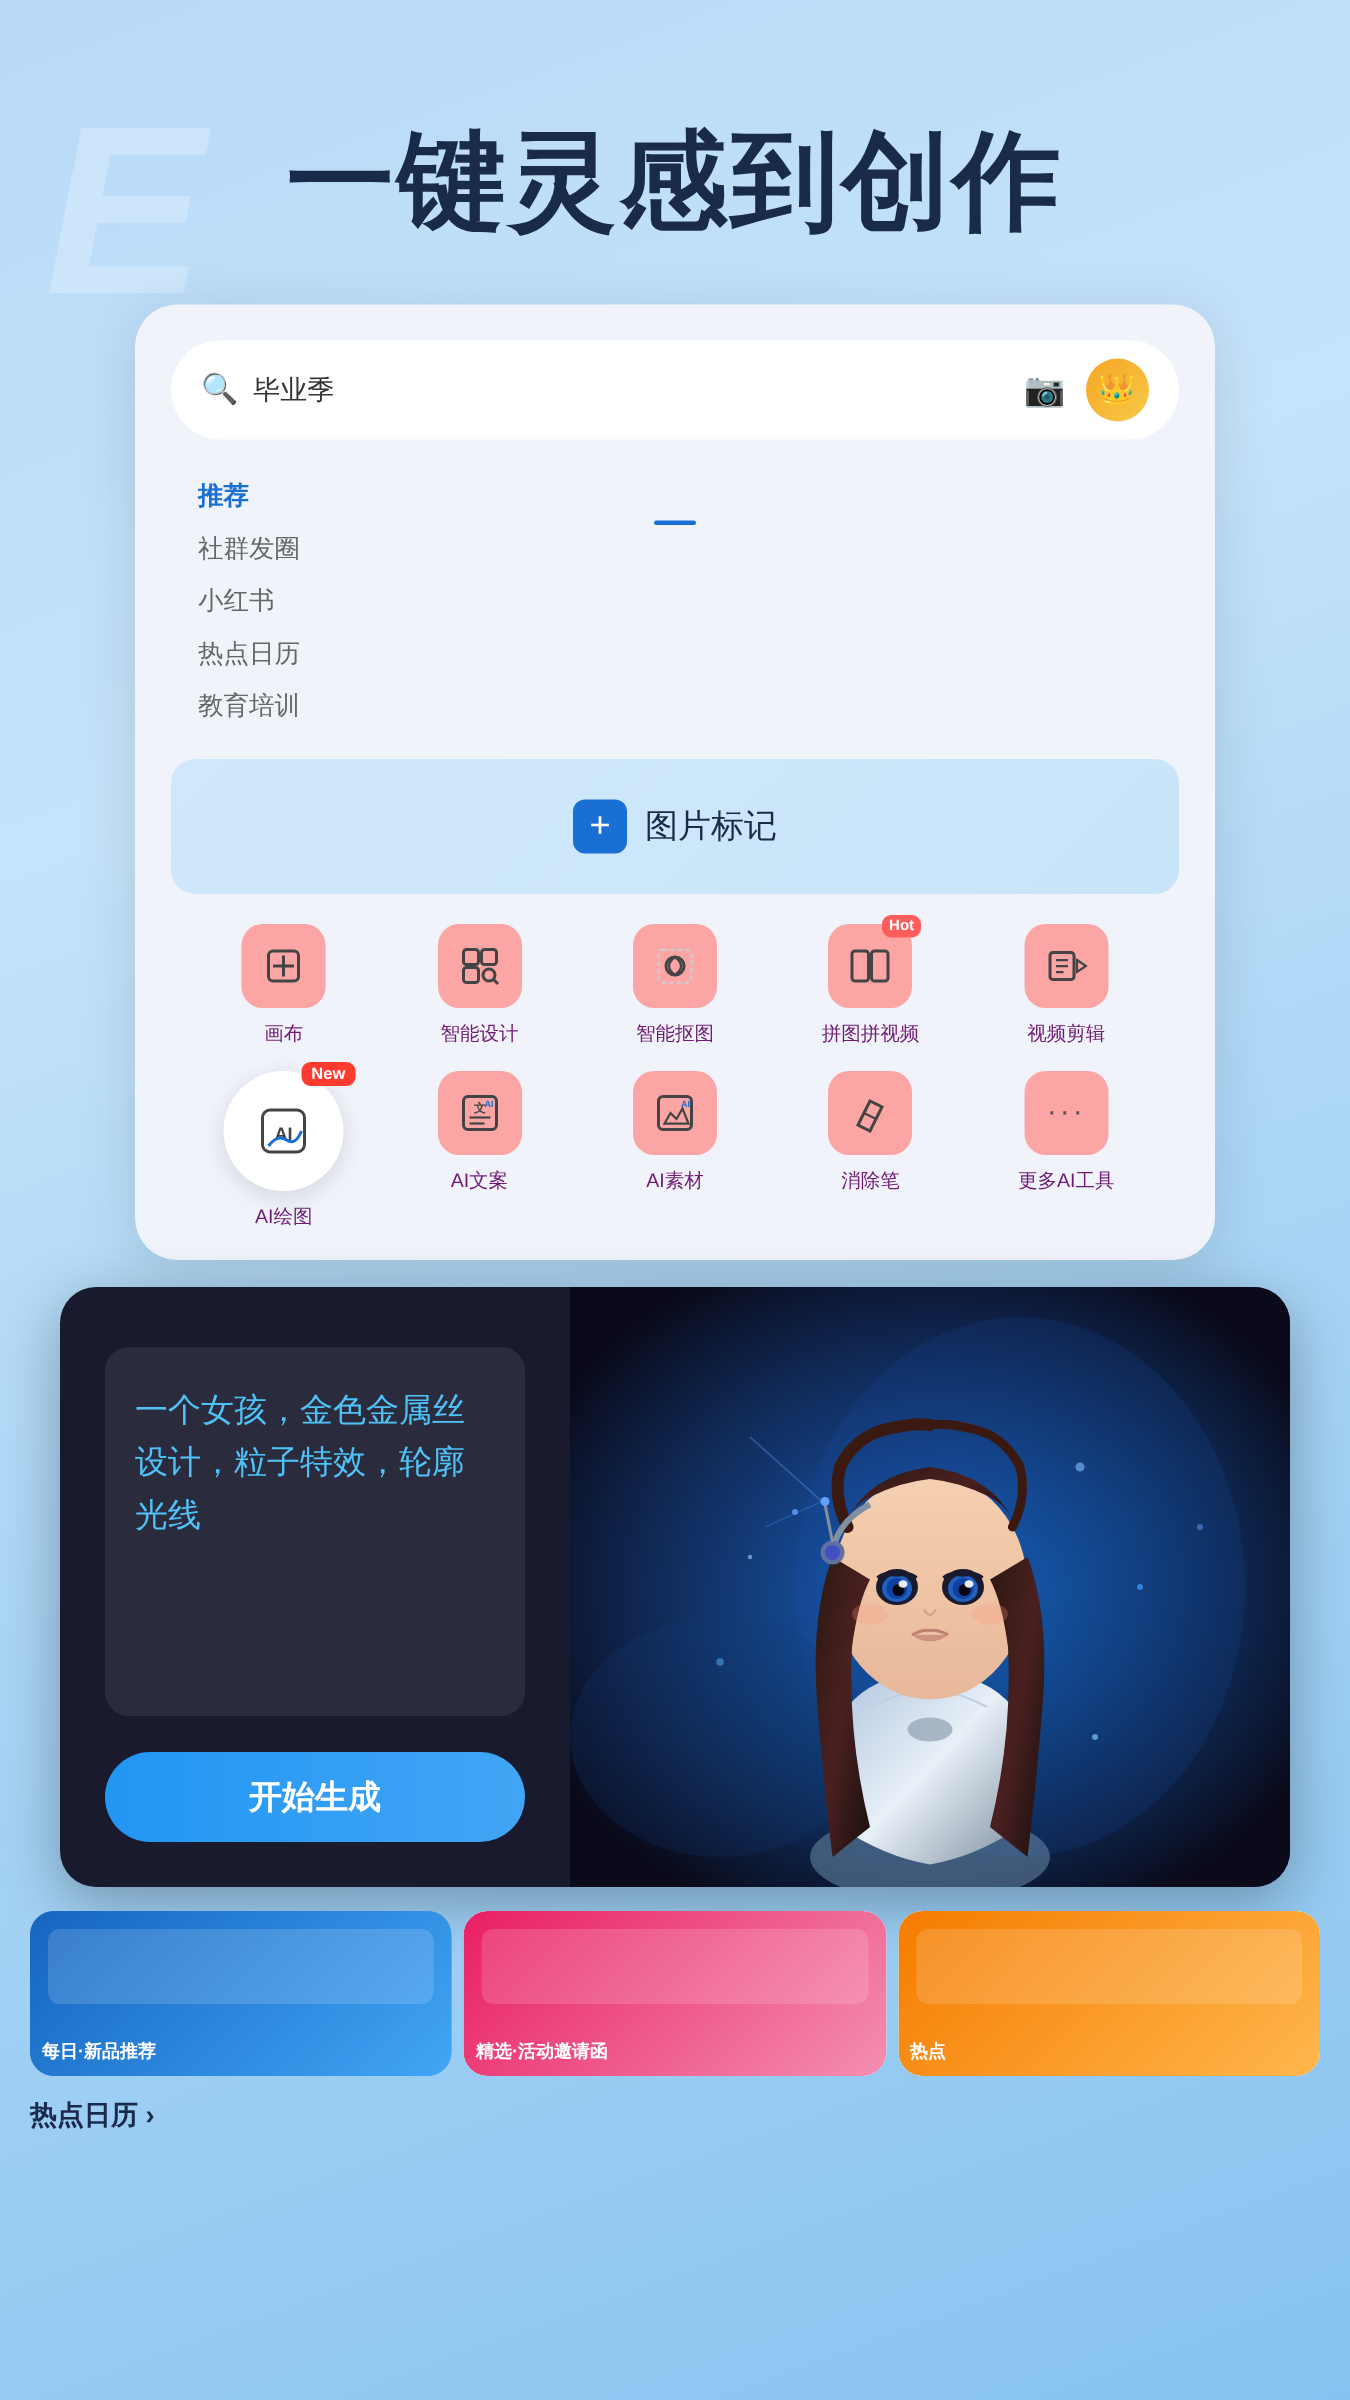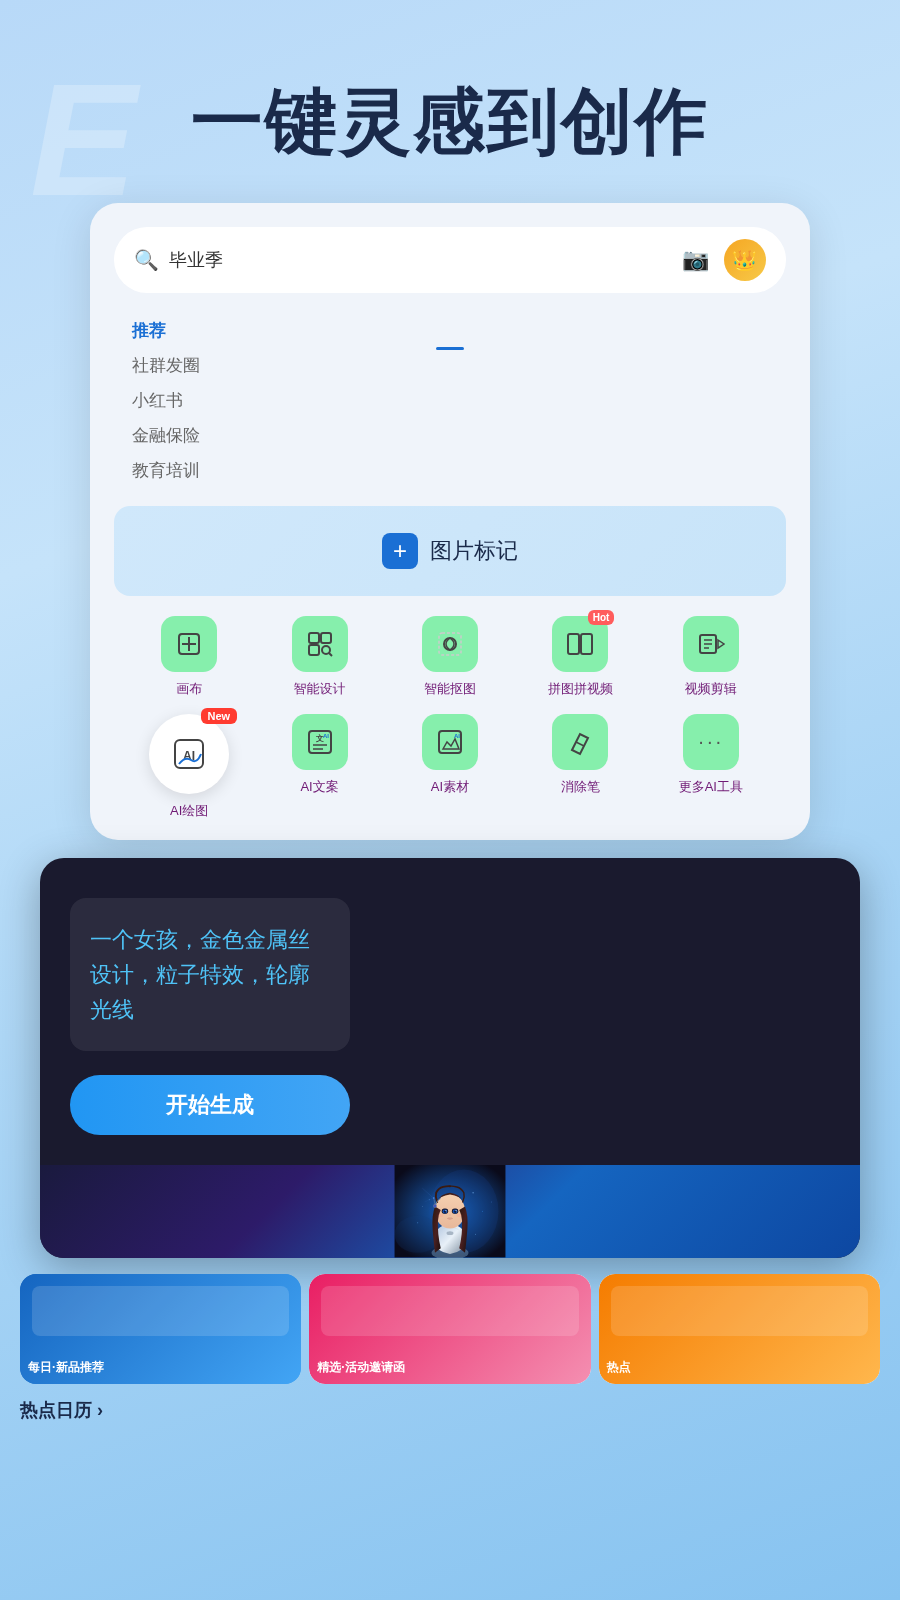--- a/index.html
+++ b/index.html
@@ -170,21 +170,21 @@
     .tool-item {
       display: flex;
       flex-direction: column;
       align-items: center;
       gap: 8px;
       cursor: pointer;
     }
     .tool-icon-wrap {
       width: 56px;
       height: 56px;
-      background: #86efac;
+      background: #fca5a5;
       border-radius: 14px;
       display: flex;
       align-items: center;
       justify-content: center;
       font-size: 24px;
       color: #444;
       position: relative;
     }
     .tool-label {
       font-size: 13px;
@@ -232,21 +232,20 @@
       background: #1a1a2e;
       border-radius: 24px;
       margin: 18px auto 0;
       width: 820px;
       height: 400px;
       position: relative;
       z-index: 3;
       display: flex;
       overflow: hidden;
       box-shadow: 0 10px 40px rgba(0,0,0,0.3);
-      flex-direction: column;
     }
     .text-panel {
       width: 340px;
       padding: 40px 30px 30px;
       display: flex;
       flex-direction: column;
       justify-content: space-between;
       flex-shrink: 0;
     }
     .prompt-text-box {
@@ -363,21 +362,21 @@
     <span class="search-camera-icon">📷</span>
     <div class="crown-icon">
       <span>👑</span>
     </div>
   </div>
 
   <div class="tab-bar">
     <div class="tab-item active">推荐</div>
     <div class="tab-item">社群发圈</div>
     <div class="tab-item">小红书</div>
-    <div class="tab-item">金融保险</div>
+    <div class="tab-item">热点日历</div>
     <div class="tab-item">教育培训</div>
   </div>
 
   <div class="image-mark-banner">
     <div class="plus-btn">
       <span>+</span>
     </div>
     <span class="image-mark-text">图片标记</span>
   </div>
 

